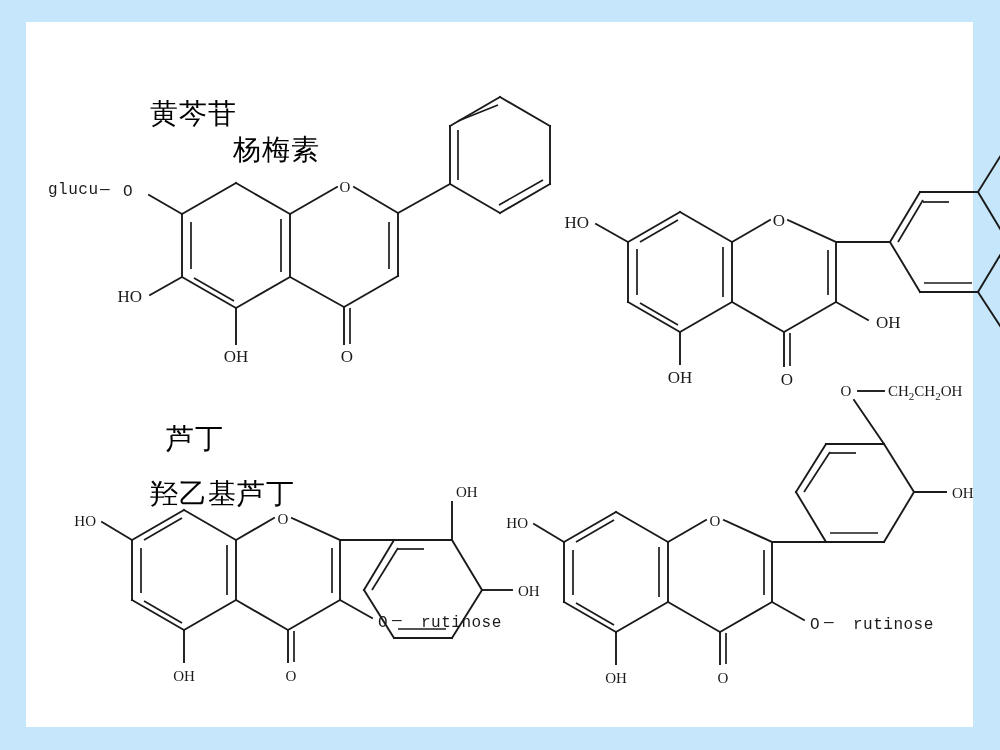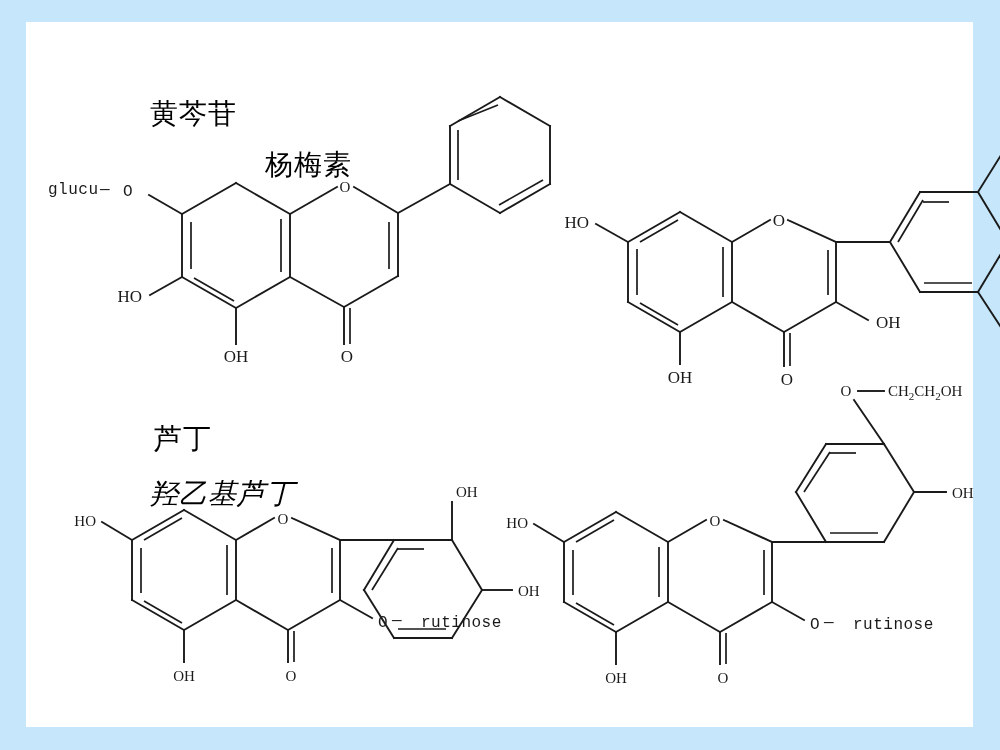--- a/index.html
+++ b/index.html
@@ -299,18 +299,18 @@
         <text class="mono" x="355" y="167">rutinose</text>
         <text class="atom-sm" x="454" y="36">OH</text>
 
         <text class="atom-sm" x="348" y="-66" text-anchor="middle">O</text>
         <path class="bond" d="M 360 -71 L 386 -71"></path>
         <text class="atom-sm" x="390" y="-66"><tspan>CH</tspan><tspan class="sub" dy="4">2</tspan><tspan dy="-4">CH</tspan><tspan class="sub" dy="4">2</tspan><tspan dy="-4">OH</tspan></text>
       </svg>
     </div>
 
     <div class="cn-label" style="left:124px; top:78px;">黄芩苷</div>
-    <div class="cn-label" style="left:207px; top:129px;margin-left:32px;">杨梅素</div>
-    <div class="cn-label" style="left:128px; top:403px;">芦丁</div>
-    <div class="cn-label" style="left:124px; top:458px;font-style:italic;">羟乙基芦丁</div>
+    <div class="cn-label" style="left:207px; top:114px;">杨梅素</div>
+    <div class="cn-label" style="left:140px; top:403px;">芦丁</div>
+    <div class="cn-label" style="left:124px; top:458px;">羟乙基芦丁</div>
 
   </div>
 </div>
 
 </body></html>

